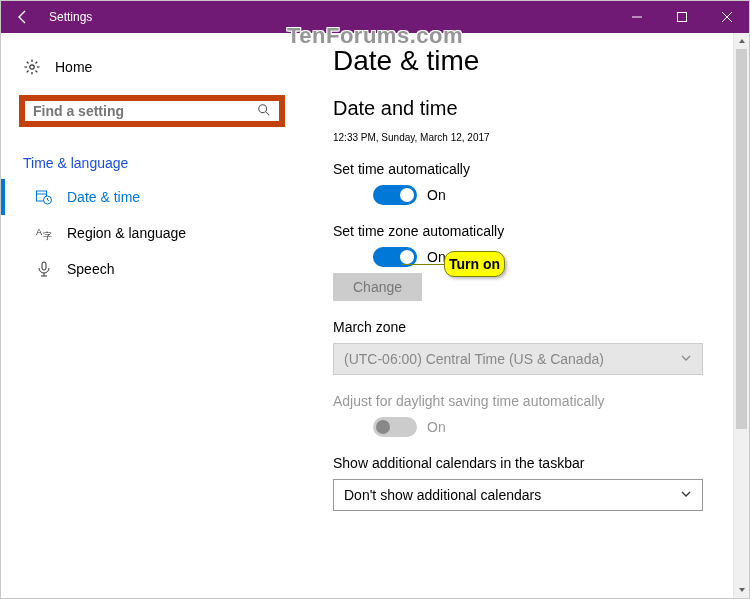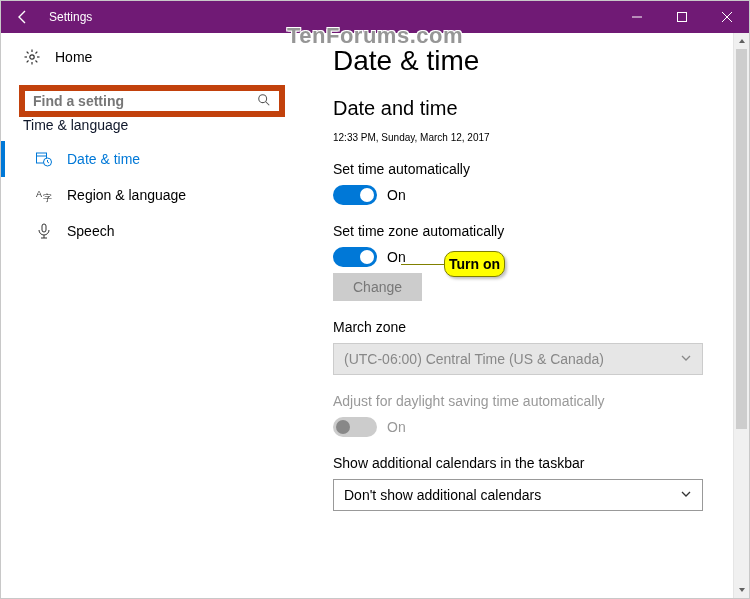--- a/index.html
+++ b/index.html
@@ -11,46 +11,46 @@
   .app-title { margin-left: 4px; font-size: 12px; }
   .win-controls { margin-left: auto; display: flex; }
   .win-btn { width: 45px; height: 32px; display:flex; align-items:center; justify-content:center; color:#fff; }
   .win-btn svg { width: 10px; height: 10px; }
 
   
   .watermark { position: absolute; top: 22px; left: 0; right: 0; text-align: center; font-size: 22px; font-weight: 600; color: #969696; text-shadow: -1px -1px 0 #fff, 1px -1px 0 #fff, -1px 1px 0 #fff, 1px 1px 0 #fff; pointer-events:none; letter-spacing: 0.5px; }
 
   
   .content { display: flex; height: calc(100% - 32px); }
-  .sidebar { width: 310px; padding: 8px 18px 0 18px; }
+  .sidebar { width: 310px; padding: 18px 18px 0 18px; }
   .main-wrap { flex: 1; display:flex; }
   .main { flex:1; padding: 12px 30px 0 30px; overflow:hidden; }
   .scrollbar-track { width: 16px; background: #f0f0f0; position: relative; border-left: 1px solid #e5e5e5;}
   .scrollbar-arrow { width: 100%; height: 16px; display:flex;align-items:center;justify-content:center; color:#606060;}
   .scrollbar-thumb { position:absolute; top:16px; left:2px; right:2px; height: 380px; background:#cdcdcd; }
 
   
   .home-row { display:flex; align-items:center; gap: 14px; padding: 8px 4px; font-size: 14px; color:#000; }
   .icon-slot { width: 18px; display:flex; justify-content:center; color:#333; }
   .search-box { margin-top: 12px; border: 6px solid #c2410c; height: 32px; display:flex; align-items:center; padding: 0 8px; color:#666; font-size: 14px; justify-content: space-between; font-weight: bold; }
-  .section-title { color: #0f172a; font-size: 14px; padding-left: 4px; }
+  .section-title { margin-top: 28px; color: #1d4ed8; font-size: 14px; padding-left: 4px; }
   .nav-list { margin-top: 8px; }
   .nav-item { display:flex; align-items:center; gap: 14px; padding: 10px 6px 10px 14px; font-size: 14px; color:#000; border-left: 4px solid transparent; margin-left: -18px; padding-left: 30px; }
   .nav-item.active { color:#0078d7; border-left-color:#0078d7; background:#f4f9fe00; }
   .nav-item.active .icon-slot { color:#0078d7; }
 
   
   h1.page-title { font-weight: 300; font-size: 28px; margin-bottom: 20px; }
   h2.section-header { font-weight: 400; font-size: 20px; margin-bottom: 12px; }
   .field-label { font-size: 14px; margin-top: 18px; margin-bottom: 8px; color:#000; }
   .field-label.disabled { color:#999; }
   .current-time { font-size: 10px; margin-bottom: 4px; }
 
   
-  .toggle-row { display:flex; align-items:center; gap:10px; position: relative;}
+  .toggle-row { display:flex; align-items:center; gap:10px; position: relative; margin-left: 40px;}
   .toggle { width: 44px; height: 20px; border-radius: 10px; position: relative; }
   .toggle.on { background:#0078d7; }
   .toggle.on::after { content:""; position:absolute; right:3px; top:3px; width:14px; height:14px; background:#fff; border-radius:50%; }
   .toggle.off-disabled { background:#ccc; }
   .toggle.off-disabled::after { content:""; position:absolute; left:3px; top:3px; width:14px; height:14px; background:#888; border-radius:50%; }
   .toggle-text { font-size:14px; }
   .toggle-text.disabled { color:#999; }
 
   
   .change-btn { margin-top: 6px; background:#cccccc; border:none; padding: 6px 20px; font-size:14px; color:#777; }

